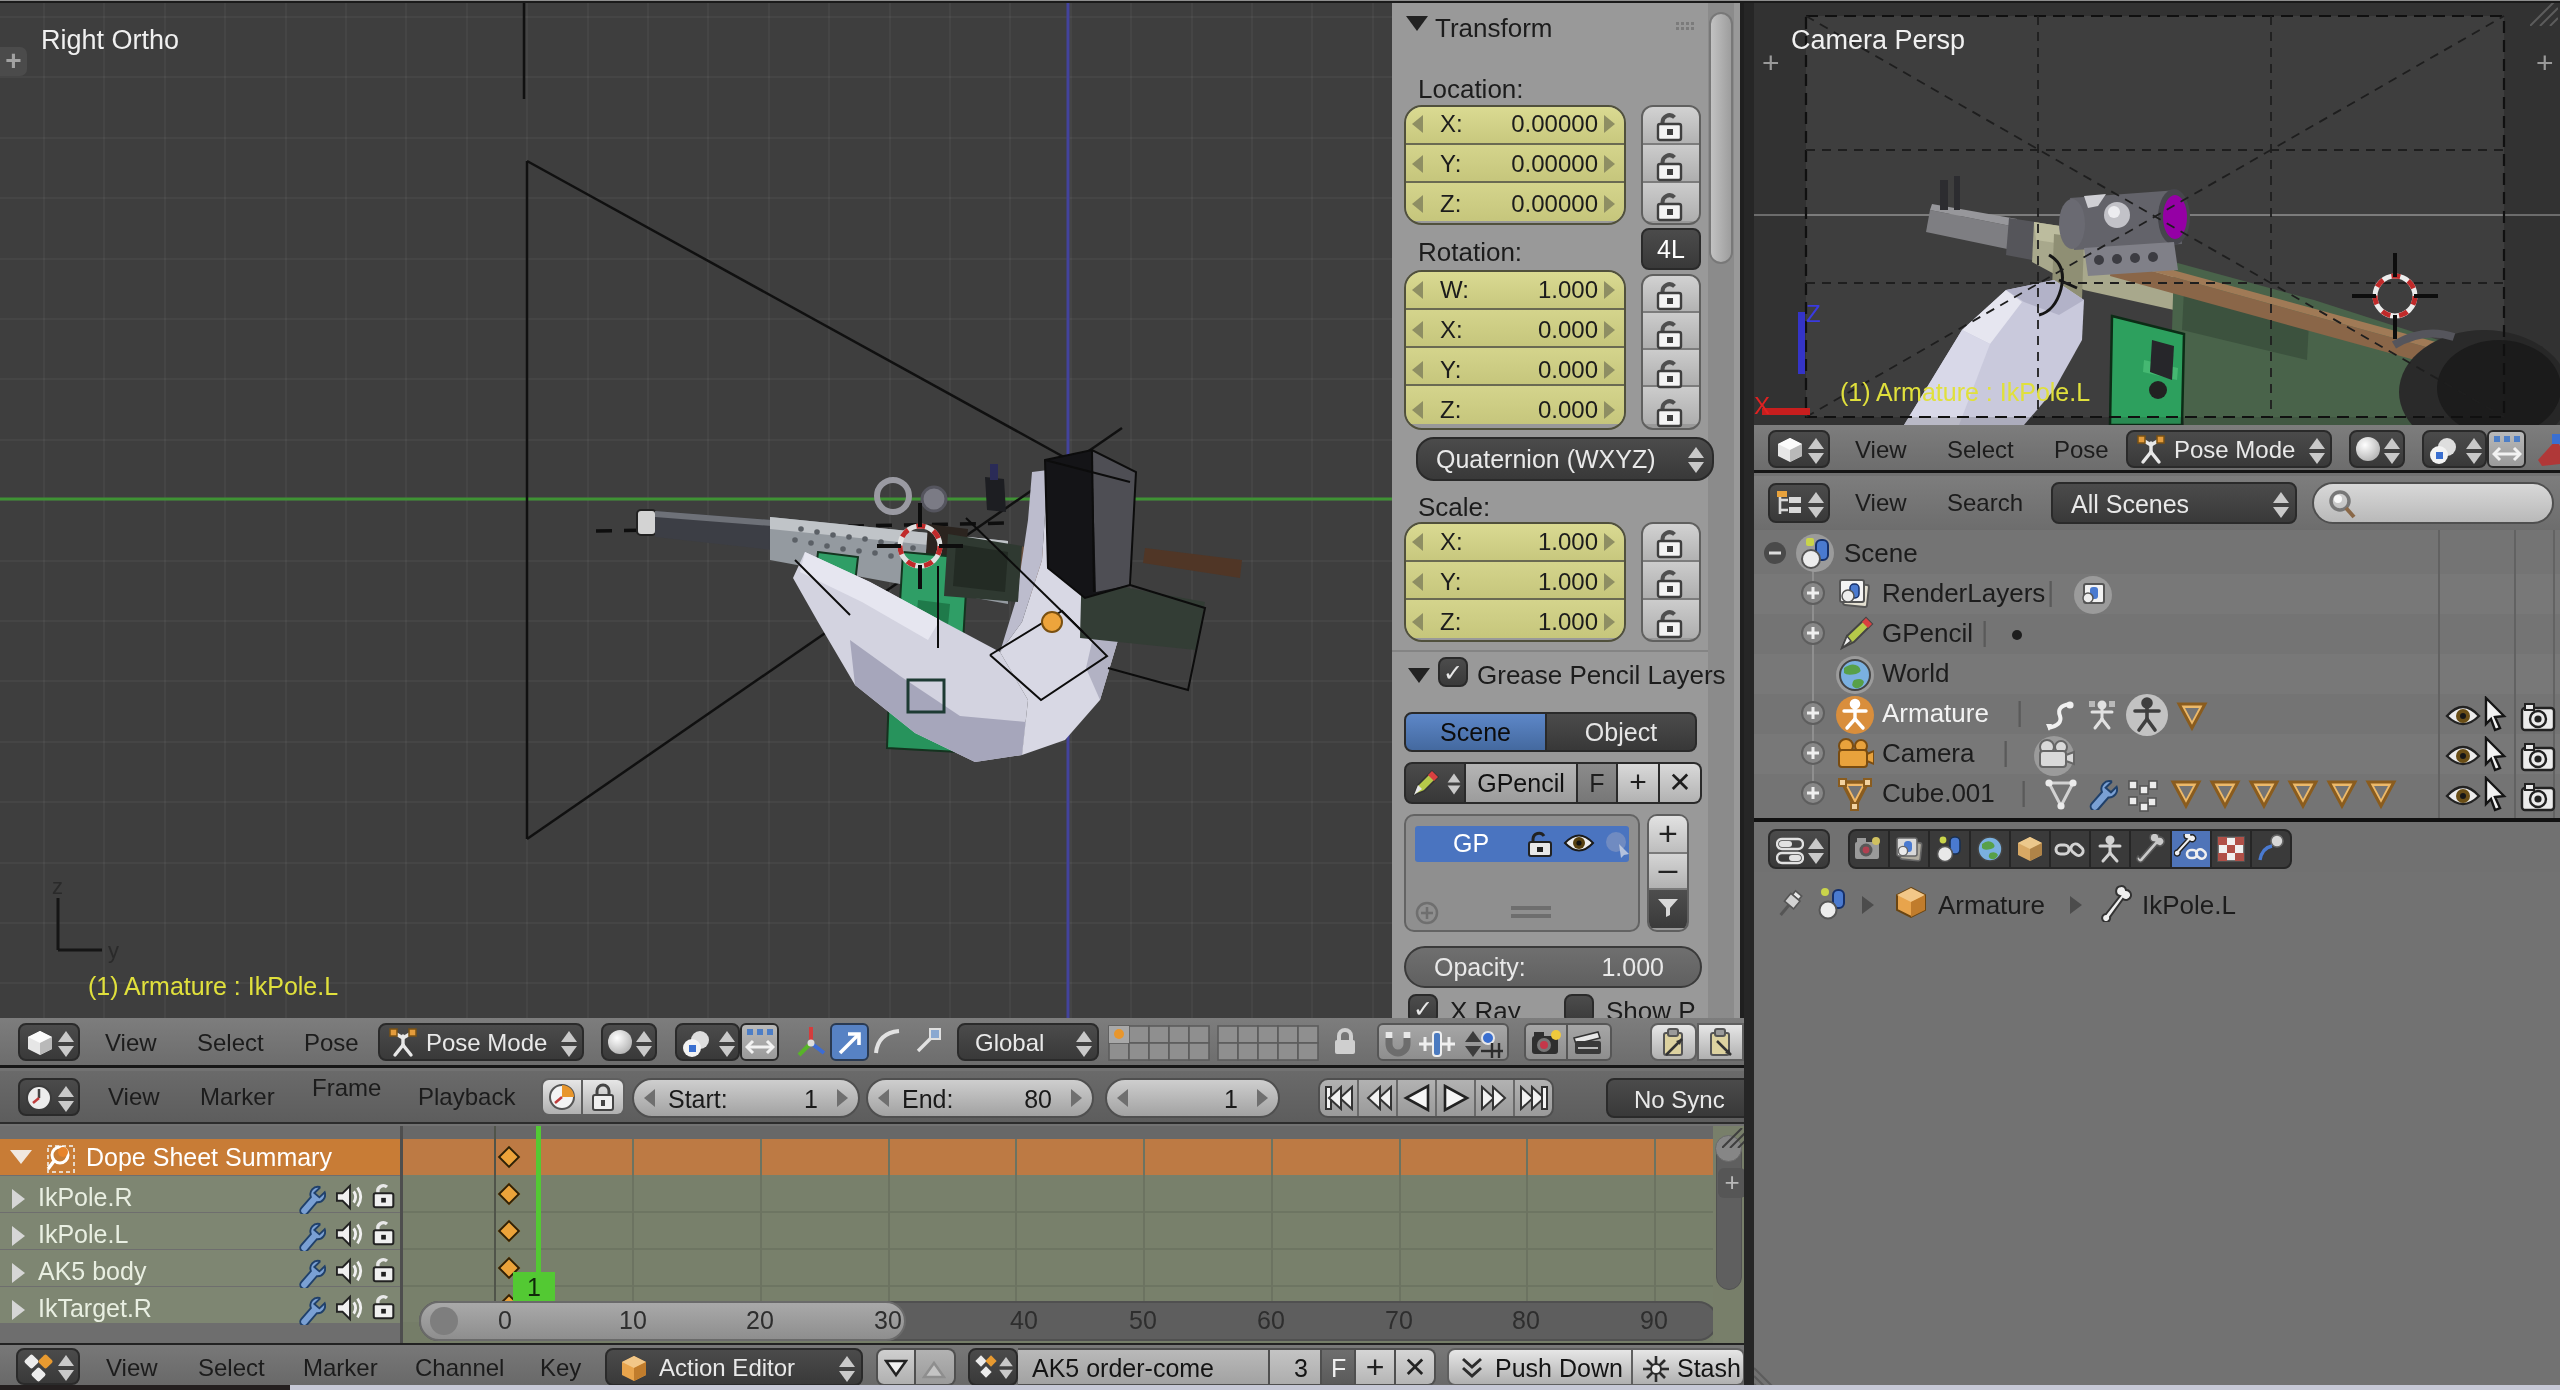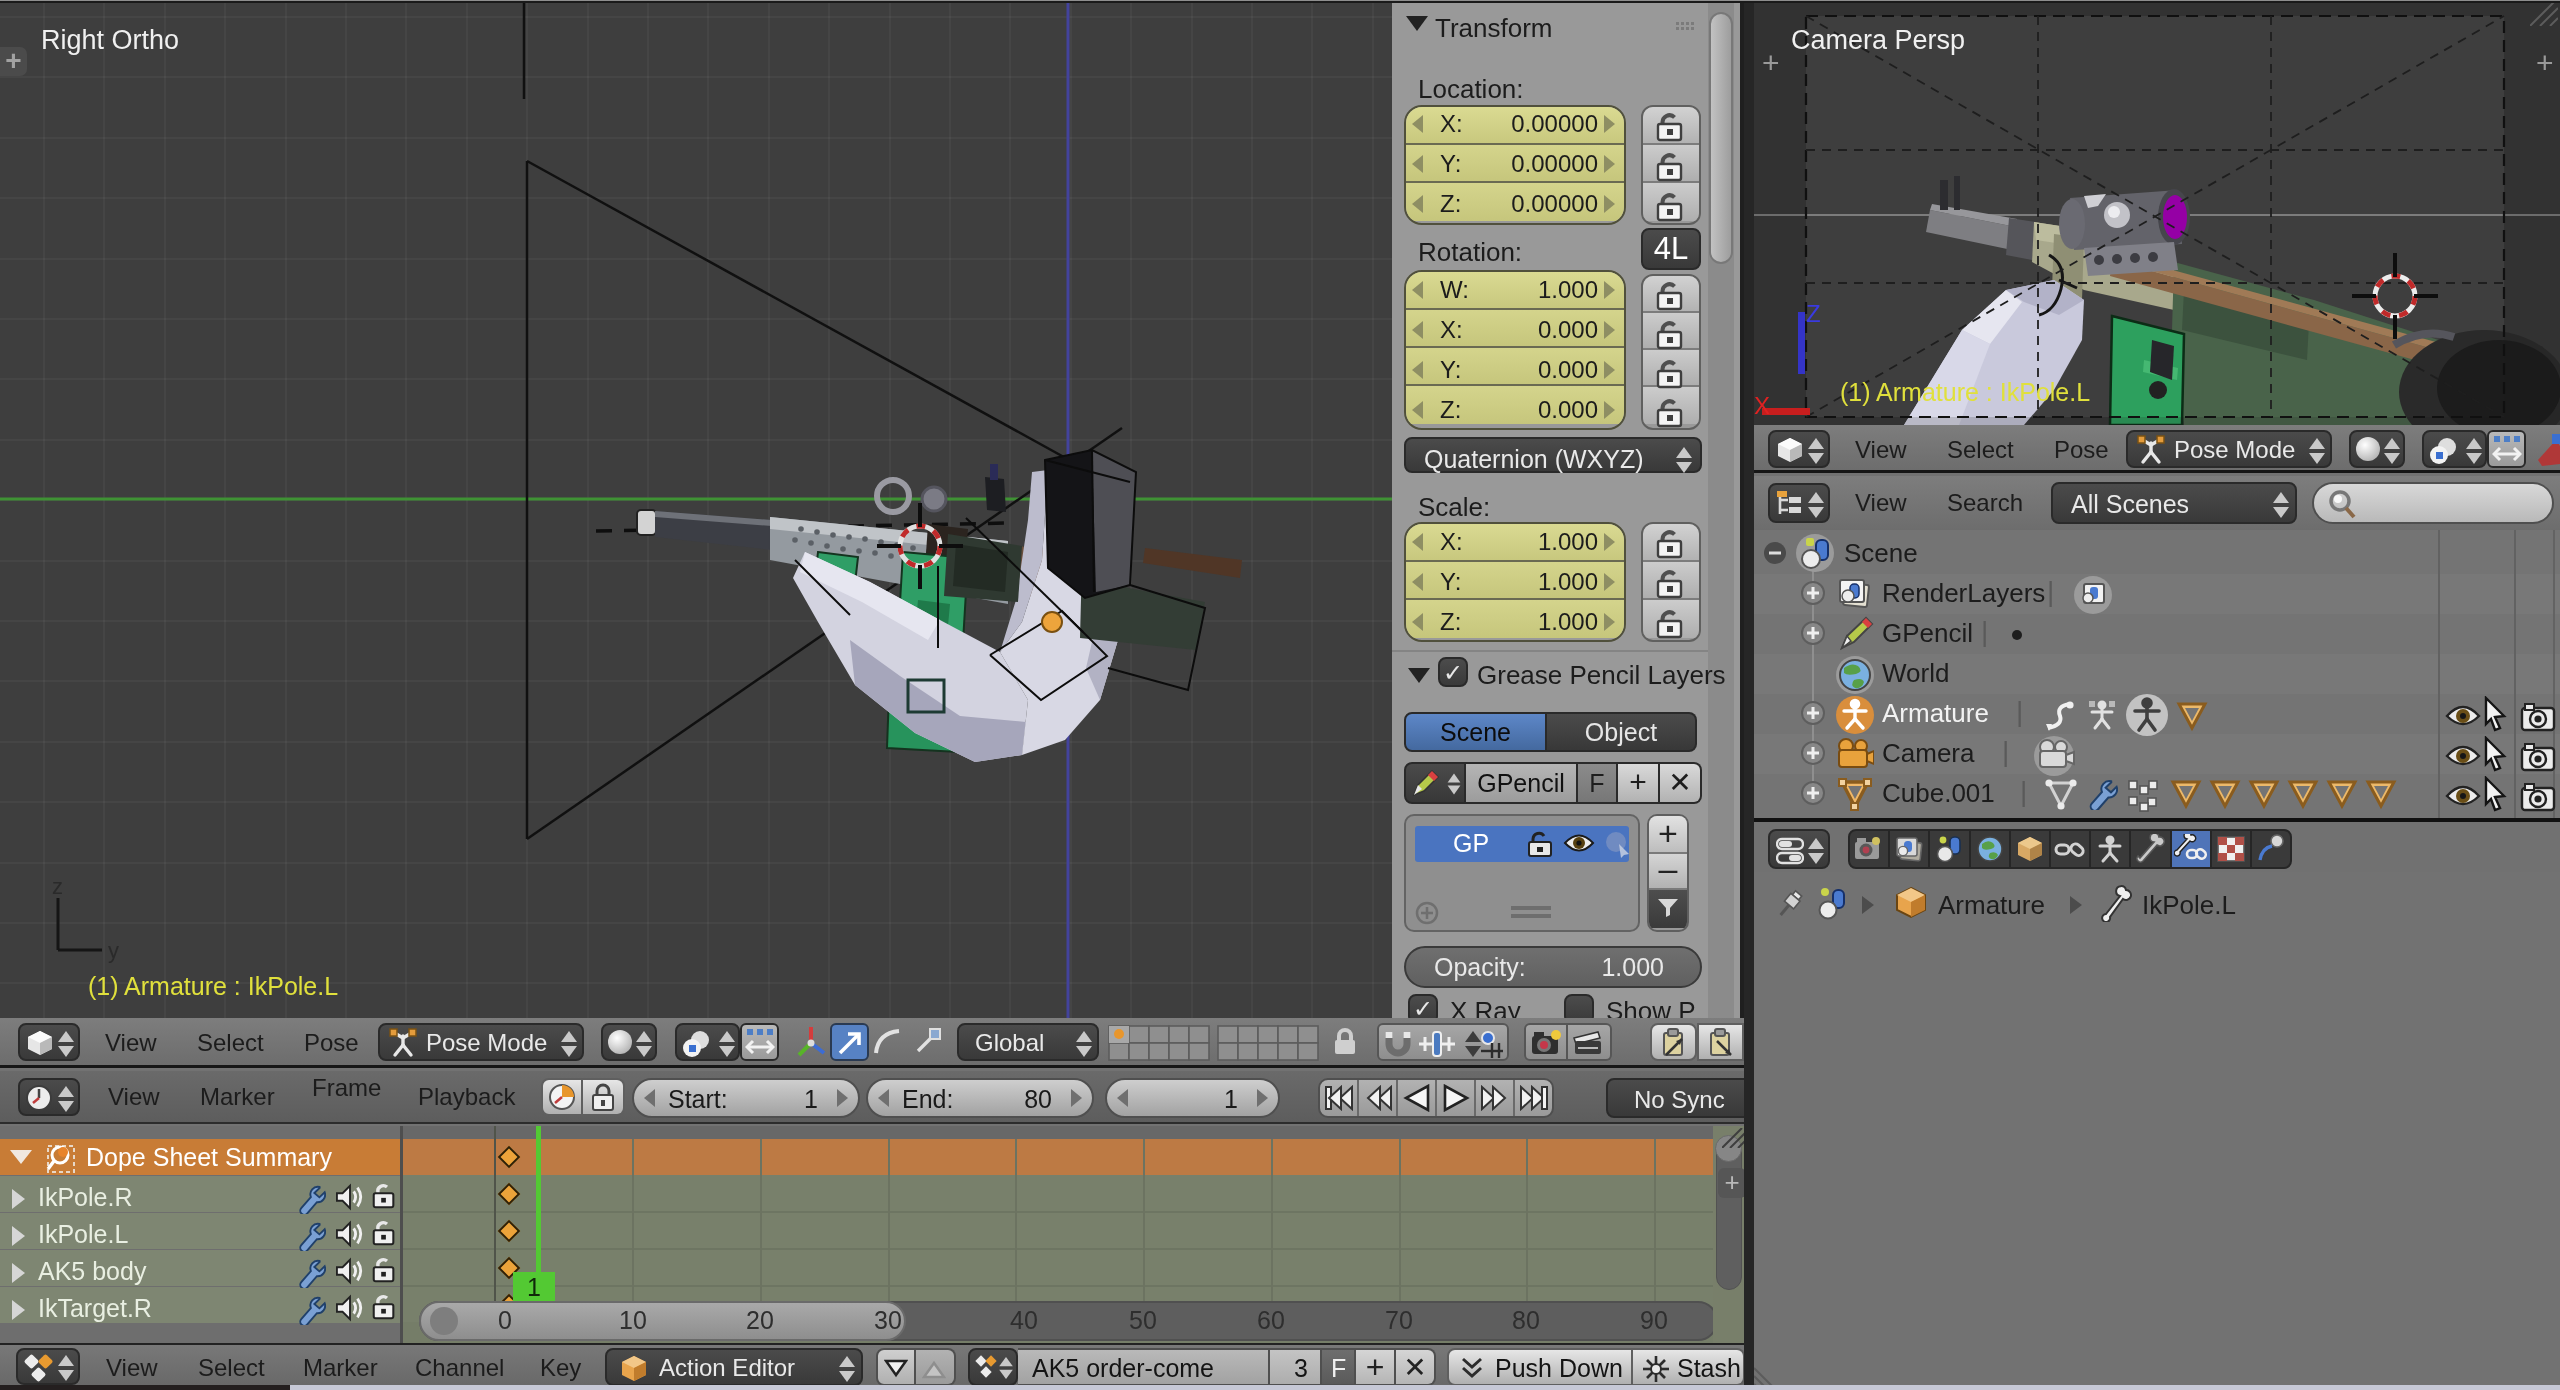--- a/index.html
+++ b/index.html
@@ -224,21 +224,21 @@
         <use href="#ico-lock"></use>
       </svg>
   <svg class="abs" style="left:263px;top:152px;" width="30" height="30" viewBox="0 0 28 30">
         <use href="#ico-lock"></use>
       </svg>
   <svg class="abs" style="left:263px;top:192px;" width="30" height="30" viewBox="0 0 28 30">
         <use href="#ico-lock"></use>
       </svg>
 
   <div class="abs txt" style="left:26px;top:237px;font-size:26px;">Rotation:</div>
-  <div class="abs dk" style="left:249px;top:228px;width:60px;height:42px;font-size:31px;text-align:center;line-height:38px;color:#fff;">4L</div>
+  <div class="abs dk" style="left:249px;top:228px;width:60px;height:42px;font-size:25px;text-align:center;line-height:38px;color:#fff;">4L</div>
   <div class="abs" id="rotfields" style="left:12px;top:270px;width:222px;height:160px;border:2px solid #50503c;border-radius:18px;overflow:hidden;">
     <div style="height:38px;background:linear-gradient(#dada92,#c8c87e);border-bottom:2px solid #6a6a52;"></div>
     <div style="height:38px;background:linear-gradient(#d4d48c,#c6c67c);border-bottom:2px solid #6a6a52;"></div>
     <div style="height:38px;background:linear-gradient(#d4d48c,#c6c67c);border-bottom:2px solid #6a6a52;"></div>
     <div style="height:38px;background:linear-gradient(#d4d48c,#c6c67c);"></div>
   </div>
   <div class="abs txt" style="left:48px;top:276px;">W:</div>
       <div class="abs txt" style="left:90px;top:276px;width:116px;text-align:right;">1.000</div>
   <div class="abs txt" style="left:48px;top:316px;">X:</div>
       <div class="abs txt" style="left:90px;top:316px;width:116px;text-align:right;">0.000</div>
@@ -266,21 +266,21 @@
   <svg class="abs" style="left:263px;top:320px;" width="30" height="30" viewBox="0 0 28 30">
         <use href="#ico-lock"></use>
       </svg>
   <svg class="abs" style="left:263px;top:359px;" width="30" height="30" viewBox="0 0 28 30">
         <use href="#ico-lock"></use>
       </svg>
   <svg class="abs" style="left:263px;top:398px;" width="30" height="30" viewBox="0 0 28 30">
         <use href="#ico-lock"></use>
       </svg>
 
-  <div class="abs dk" style="left:12px;top:437px;width:298px;height:36px;">
+  <div class="abs dk" style="left:24px;top:437px;width:298px;height:44px;border-radius:18px;">
     <span style="position:absolute;left:18px;top:6px;font-size:25px;">Quaternion (WXYZ)</span>
     <span class="ud" style="position:absolute;right:8px;top:6px;"></span>
   </div>
 
   <div class="abs txt" style="left:26px;top:492px;font-size:26px;">Scale:</div>
   <div class="abs" id="sclfields" style="left:12px;top:522px;width:222px;height:120px;border:2px solid #50503c;border-radius:18px;overflow:hidden;">
     <div style="height:38px;background:linear-gradient(#dada92,#c8c87e);border-bottom:2px solid #6a6a52;"></div>
     <div style="height:38px;background:linear-gradient(#d4d48c,#c6c67c);border-bottom:2px solid #6a6a52;"></div>
     <div style="height:38px;background:linear-gradient(#d4d48c,#c6c67c);"></div>
   </div>

